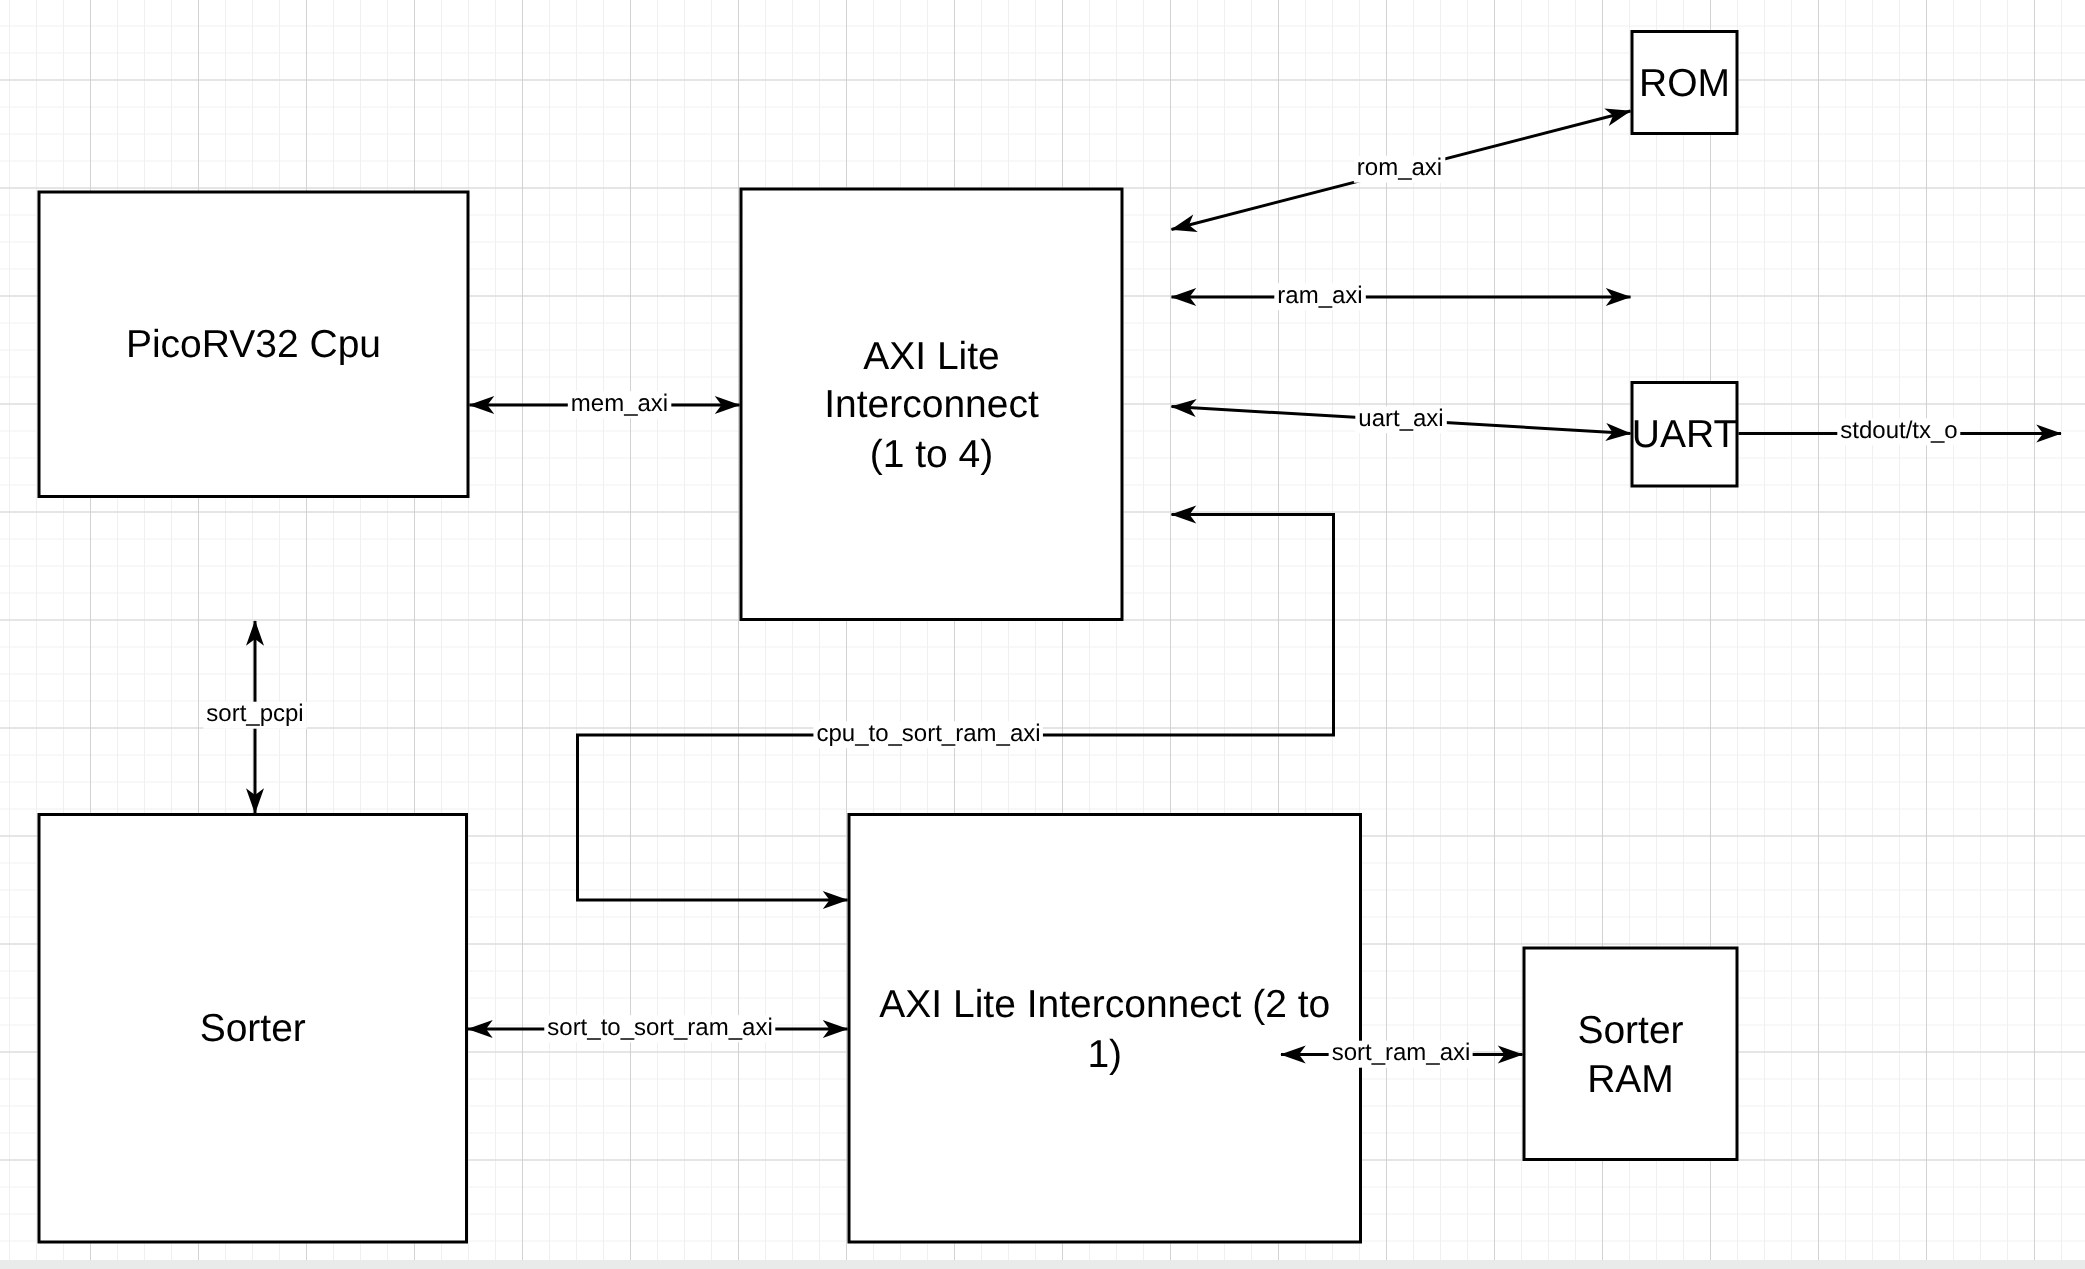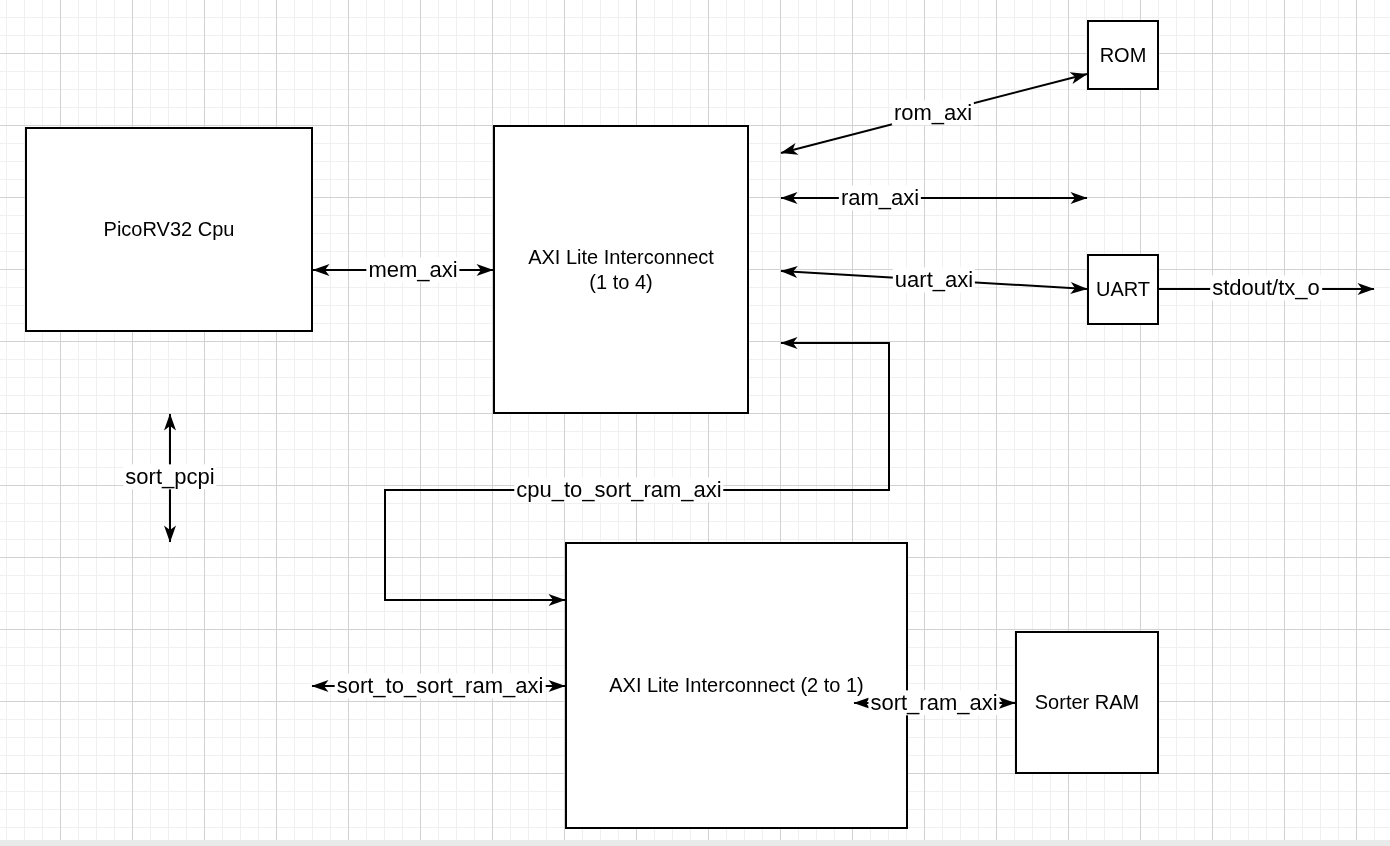--- a/index.html
+++ b/index.html
@@ -26,38 +26,38 @@
   .block {
     position: absolute;
     box-sizing: border-box;
     background: #ffffff;
     border: 2px solid #000000;
     display: flex;
     flex-direction: column;
     align-items: center;
     justify-content: center;
     text-align: center;
-    font-size: 20px;
+    font-size: 26px;
     color: #000000;
     z-index: 1;
     padding: 15px;
     line-height: 1.25;
   }
   #wires {
     position: absolute;
     left: 0;
     top: 0;
     z-index: 2;
   }
   .wire-label {
     position: absolute;
     transform: translate(-50%, -50%);
     background: #ffffff;
     padding: 0 2px;
-    font-size: 22px;
+    font-size: 16px;
     color: #000000;
     white-space: nowrap;
     z-index: 3;
     line-height: 1.15;
   }
   #canvas-bottom-edge {
     position: absolute;
     left: 0;
     top: 840px;
     width: 1390px;
@@ -82,20 +82,23 @@
 
   <div class="block" style="left:1087px; top:20px; width:72px; height:70px;">
     <span>ROM</span>
   </div>
 
 
   <div class="block" style="left:1087px; top:254px; width:72px; height:71px;">
     <span>UART</span>
   </div>
 
+  <div class="block" style="left:25px; top:542px; width:287px; height:287px;">
+    <span>Sorter</span>
+  </div>
 
   <div class="block" style="left:565px; top:542px; width:343px; height:287px;">
     <span>AXI Lite Interconnect (2 to 1)</span>
   </div>
 
   <div class="block" style="left:1015px; top:631px; width:144px; height:143px;">
     <span>Sorter RAM</span>
   </div>
 
   <svg id="wires" width="1390" height="846" viewBox="0 0 1390 846">

